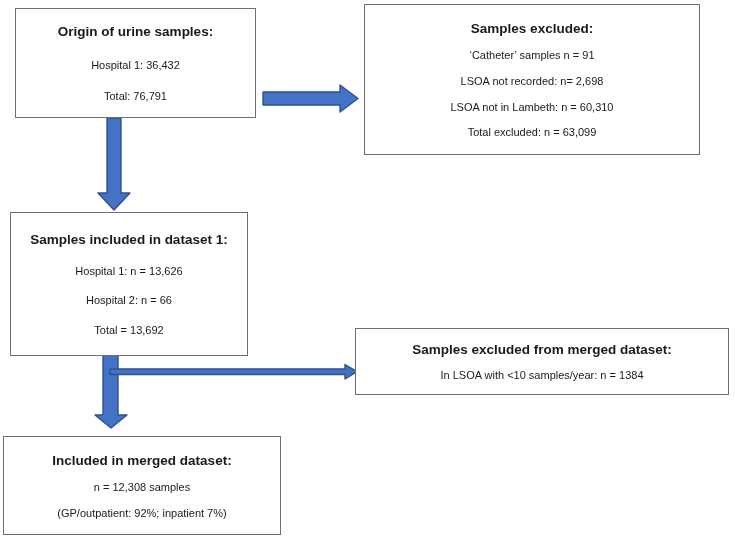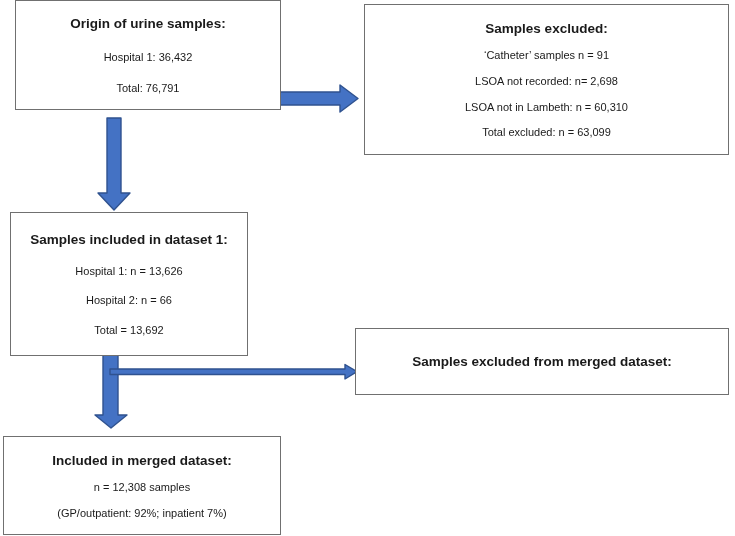--- a/index.html
+++ b/index.html
@@ -29,22 +29,22 @@
     background: #ffffff;
     display: flex;
     flex-direction: column;
     justify-content: space-evenly;
     text-align: center;
     box-sizing: border-box;
     padding: 2px 6px;
   }
   .box .title { font-weight: bold; font-size: 13.5px; }
   .box .line  { font-size: 11px; }
-  #box-origin   { left: 15px;  top: 0;   width: 266px; height: 110px; gap: 7px; }
-  #box-excluded { left: 364px; top: 4px;   width: 365px; height: 151px; }
+  #box-origin   { left: 15px;  top: 8px;   width: 241px; height: 110px; gap: 7px; }
+  #box-excluded { left: 364px; top: 4px;   width: 336px; height: 151px; }
   #box-dataset1 { left: 10px;  top: 212px; width: 238px; height: 144px; }
   #box-excl-merged { left: 355px; top: 328px; width: 374px; height: 67px; }
   #box-incl-merged { left: 3px;   top: 436px; width: 278px; height: 99px; }
 </style>
 </head>
 <body>
 
 <div class="canvas">
 
   <svg class="arrows" viewBox="0 0 735 536">
@@ -70,20 +70,21 @@
 
   <div class="box" id="box-dataset1">
     <div class="title">Samples included in dataset 1:</div>
     <div class="line">Hospital 1: n = 13,626</div>
     <div class="line">Hospital 2: n = 66</div>
     <div class="line">Total = 13,692</div>
   </div>
 
   <div class="box" id="box-excl-merged">
     <div class="title">Samples excluded from merged dataset:</div>
+    <div class="line">In LSOA with &lt;10 samples/year: n = 1384</div>
   </div>
 
   <div class="box" id="box-incl-merged">
     <div class="title">Included in merged dataset:</div>
     <div class="line">n = 12,308 samples</div>
     <div class="line">(GP/outpatient: 92%; inpatient 7%)</div>
   </div>
 
 </div>
 

